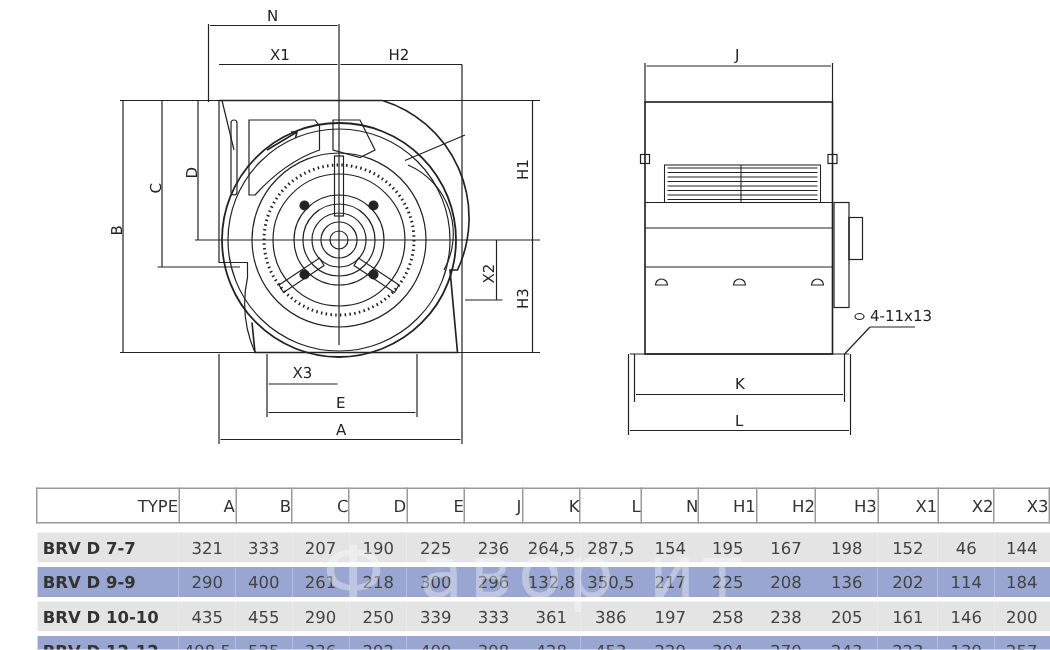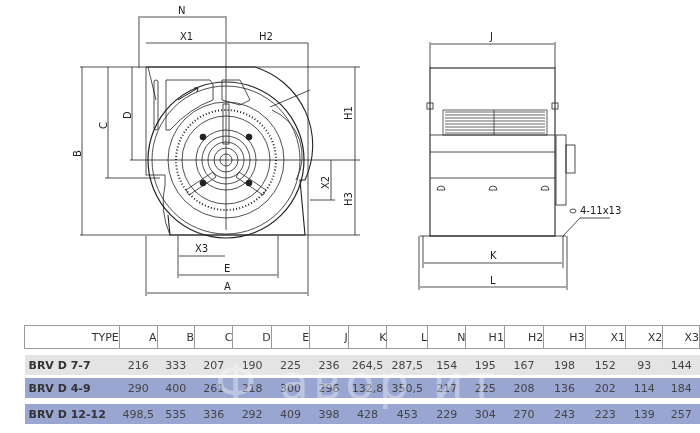--- a/index.html
+++ b/index.html
@@ -173,60 +173,78 @@
       <th style="width:37px">X2</th>
       <th style="width:36px">X3</th>
     </tr>
   </thead>
   <tbody>
     <tr class="gap">
         <td colspan="16"></td>
       </tr>
     <tr class="light">
       <td class="type">BRV D 7-7</td>
-      <td>216</td>
+      <td>321</td>
       <td>333</td>
       <td>207</td>
       <td>190</td>
       <td>225</td>
       <td>236</td>
       <td>264,5</td>
       <td>287,5</td>
       <td>154</td>
       <td>195</td>
       <td>167</td>
       <td>198</td>
       <td>152</td>
-      <td>93</td>
+      <td>46</td>
       <td>144</td>
     </tr>
     <tr class="sep">
         <td colspan="16"></td>
       </tr>
     <tr class="blue">
-      <td class="type">BRV D 4-9</td>
+      <td class="type">BRV D 9-9</td>
       <td>290</td>
       <td>400</td>
       <td>261</td>
       <td>218</td>
       <td>300</td>
       <td>296</td>
       <td>132,8</td>
       <td>350,5</td>
       <td>217</td>
       <td>225</td>
       <td>208</td>
       <td>136</td>
       <td>202</td>
       <td>114</td>
       <td>184</td>
     </tr>
     <tr class="sep">
         <td colspan="16"></td>
       </tr>
+    <tr class="light">
+      <td class="type">BRV D 10-10</td>
+      <td>435</td>
+      <td>455</td>
+      <td>290</td>
+      <td>250</td>
+      <td>339</td>
+      <td>333</td>
+      <td>361</td>
+      <td>386</td>
+      <td>197</td>
+      <td>258</td>
+      <td>238</td>
+      <td>205</td>
+      <td>161</td>
+      <td>146</td>
+      <td>200</td>
+    </tr>
     <tr class="sep">
         <td colspan="16"></td>
       </tr>
     <tr class="blue">
       <td class="type">BRV D 12-12</td>
       <td>498,5</td>
       <td>535</td>
       <td>336</td>
       <td>292</td>
       <td>409</td>

